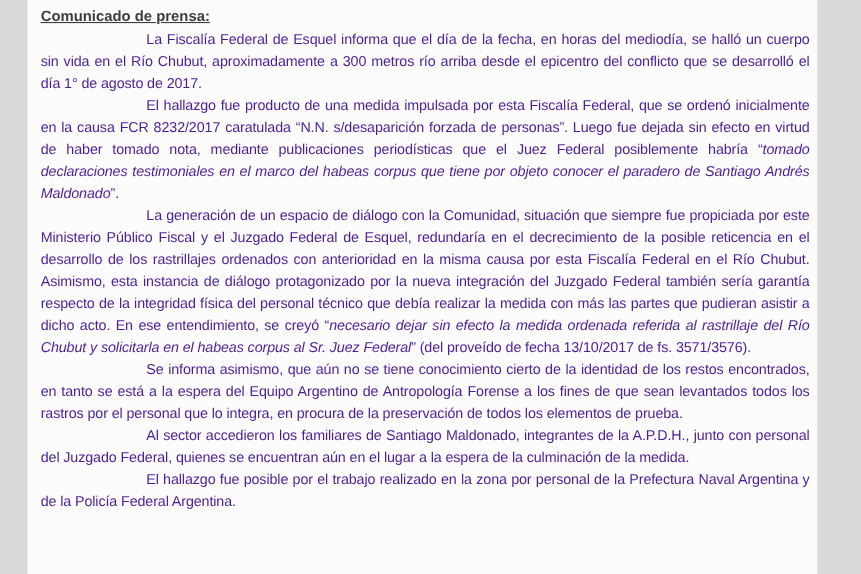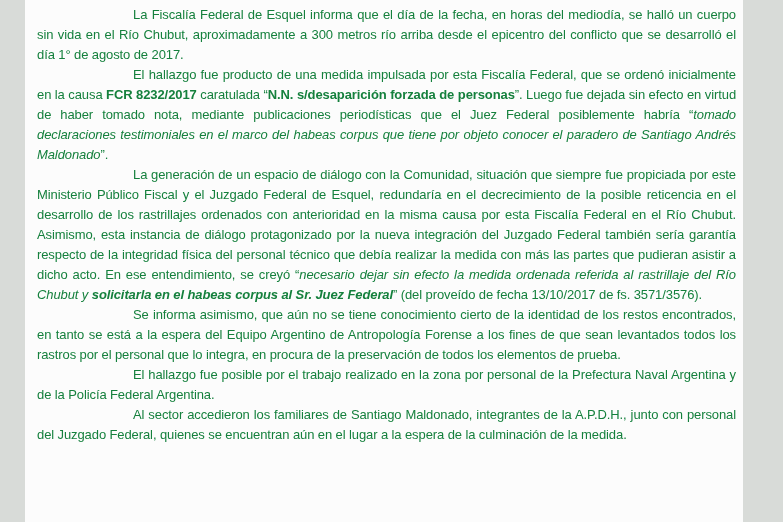--- a/index.html
+++ b/index.html
@@ -26,34 +26,35 @@
     font-size: 13.5px;
     font-weight: bold;
     color: #3c3c3c;
     text-decoration: underline;
     line-height: 20px;
     margin-bottom: 1px;
   }
   .para {
     font-size: 13px;
     line-height: 20px;
-    color: #15803d;
+    color: #4c1d95;
     text-align: justify;
     text-indent: 96px;
     letter-spacing: -0.1px;
   }
-  .para .bold { font-weight: bold; }
+  .para .bold { font-weight: normal; }
   .para .italic { font-style: italic; }
 </style>
 </head>
 <body>
 
 <div class="paper">
+  <h1 class="title">Comunicado de prensa:</h1>
   <div id="paragraphs">
       <p class="para"><span>La Fiscalía Federal de Esquel informa que el día de la fecha, en horas del mediodía, se halló un cuerpo sin vida en el Río Chubut, aproximadamente a 300 metros río arriba desde el epicentro del conflicto que se desarrolló el día 1° de agosto de 2017.</span></p>
       <p class="para"><span>El hallazgo fue producto de una medida impulsada por esta Fiscalía Federal, que se ordenó inicialmente en la causa </span><span class="bold">FCR 8232/2017</span><span> caratulada “</span><span class="bold">N.N. s/desaparición forzada de personas</span><span>”. Luego fue dejada sin efecto en virtud de haber tomado nota, mediante publicaciones periodísticas que el Juez Federal posiblemente habría “</span><span class="italic">tomado declaraciones testimoniales en el marco del habeas corpus que tiene por objeto conocer el paradero de Santiago Andrés Maldonado</span><span>”.</span></p>
       <p class="para"><span>La generación de un espacio de diálogo con la Comunidad, situación que siempre fue propiciada por este Ministerio Público Fiscal y el Juzgado Federal de Esquel, redundaría en el decrecimiento de la posible reticencia en el desarrollo de los rastrillajes ordenados con anterioridad en la misma causa por esta Fiscalía Federal en el Río Chubut. Asimismo, esta instancia de diálogo protagonizado por la nueva integración del Juzgado Federal también sería garantía respecto de la integridad física del personal técnico que debía realizar la medida con más las partes que pudieran asistir a dicho acto. En ese entendimiento, se creyó “</span><span class="italic">necesario dejar sin efecto la medida ordenada referida al rastrillaje del Río Chubut y </span><span class="bold italic">solicitarla en el habeas corpus al Sr. Juez Federal</span><span>” (del proveído de fecha 13/10/2017 de fs. 3571/3576).</span></p>
       <p class="para"><span>Se informa asimismo, que aún no se tiene conocimiento cierto de la identidad de los restos encontrados, en tanto se está a la espera del Equipo Argentino de Antropología Forense a los fines de que sean levantados todos los rastros por el personal que lo integra, en procura de la preservación de todos los elementos de prueba.</span></p>
+      <p class="para"><span>Al sector accedieron los familiares de Santiago Maldonado, integrantes de la A.P.D.H., junto con personal del Juzgado Federal, quienes se encuentran aún en el lugar a la espera de la culminación de la medida.</span></p>
       <p class="para"><span>El hallazgo fue posible por el trabajo realizado en la zona por personal de la Prefectura Naval Argentina y de la Policía Federal Argentina.</span></p>
-      <p class="para"><span>Al sector accedieron los familiares de Santiago Maldonado, integrantes de la A.P.D.H., junto con personal del Juzgado Federal, quienes se encuentran aún en el lugar a la espera de la culminación de la medida.</span></p>
     </div>
 
 </div>
 
 </body></html>

